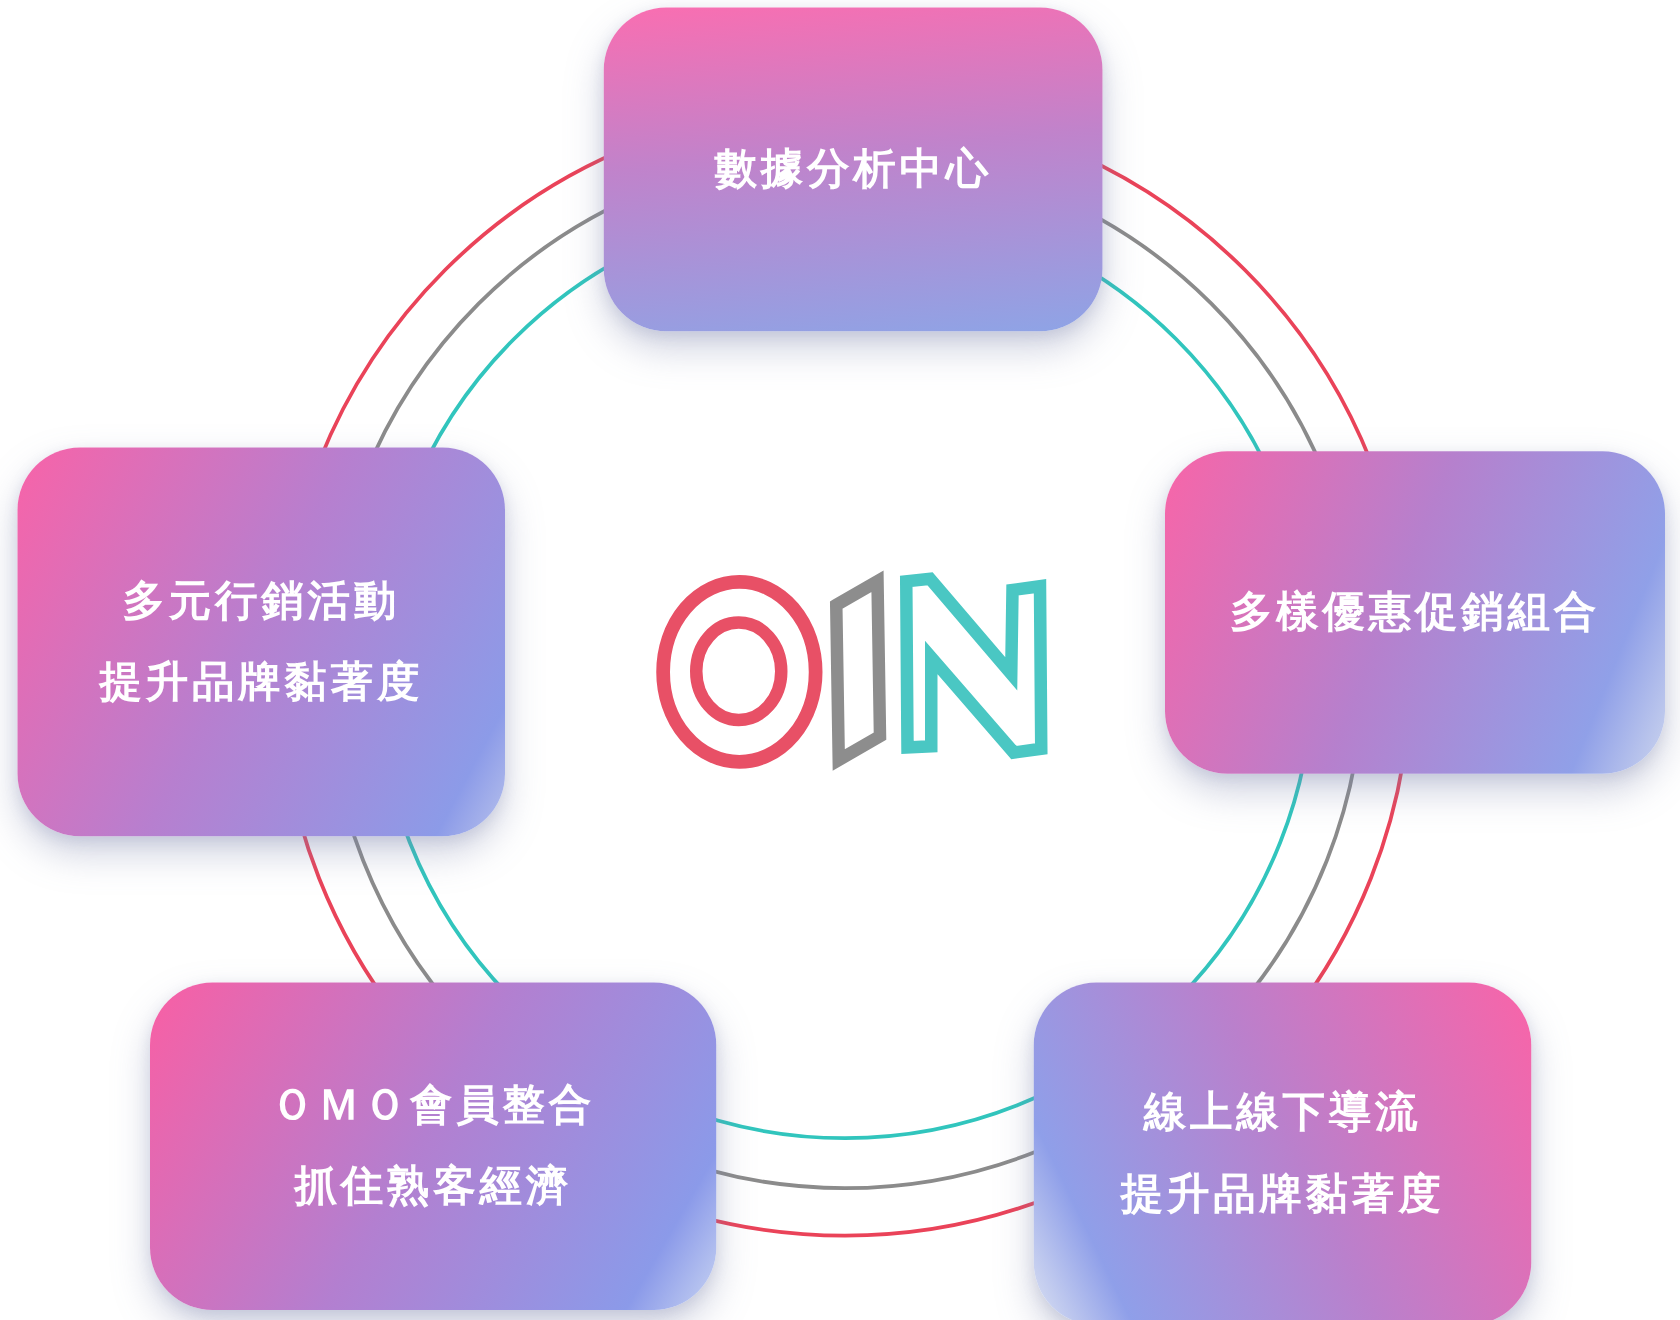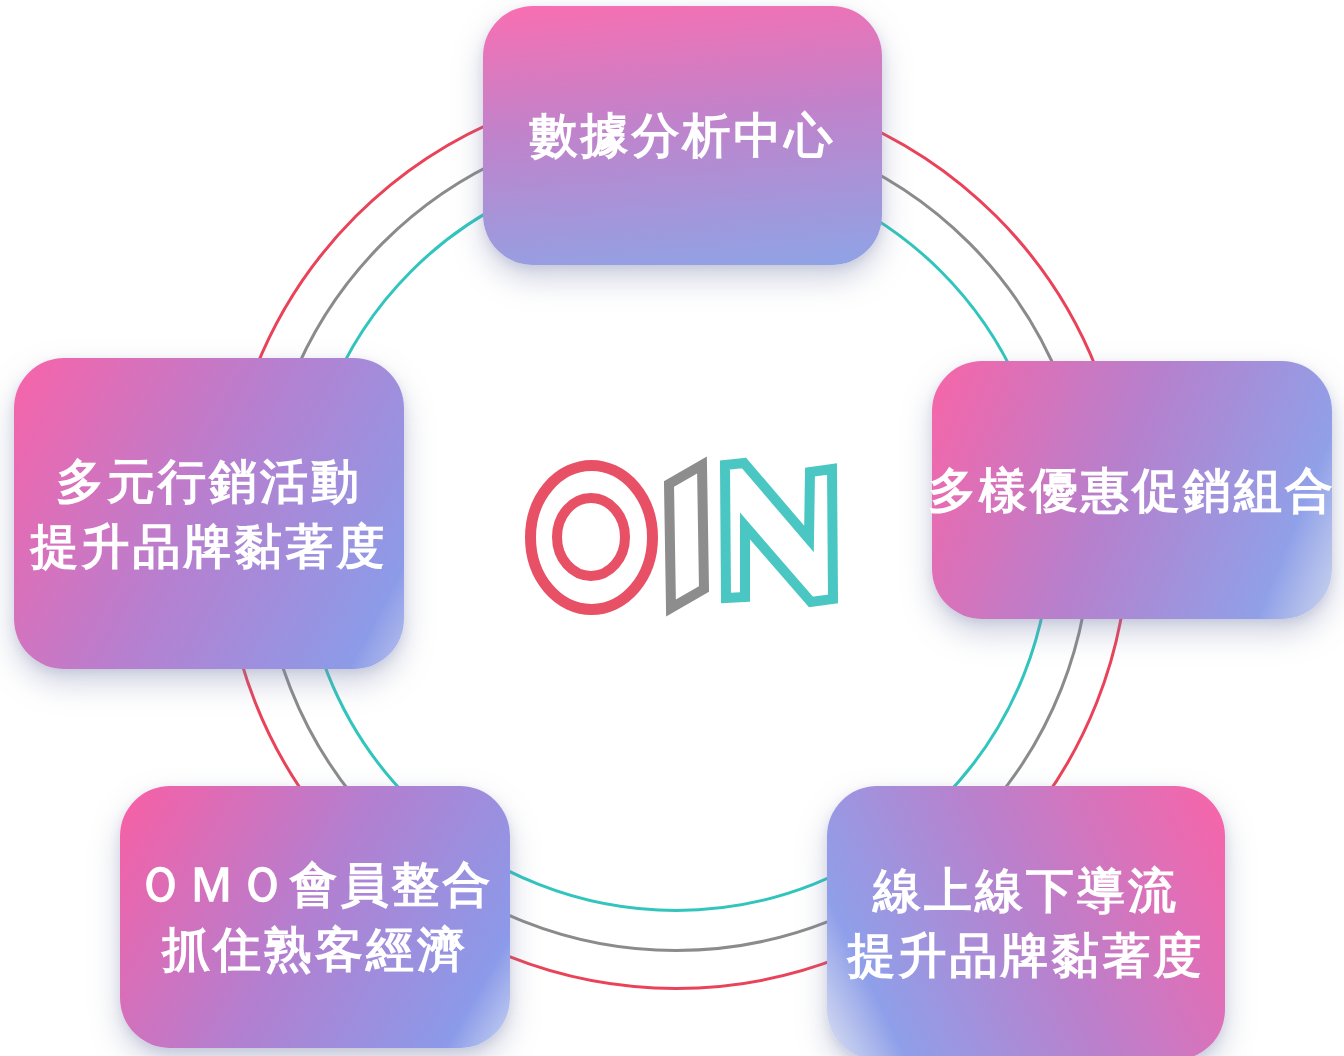--- a/index.html
+++ b/index.html
@@ -41,41 +41,41 @@
     position: absolute;
     border-radius: 50px;
     display: flex;
     flex-direction: column;
     align-items: center;
     justify-content: center;
     box-shadow: 0 14px 30px rgba(120, 130, 170, 0.35), 0 4px 10px rgba(120, 130, 170, 0.18);
   }
   .card-line {
     color: #ffffff;
-    font-size: 48px;
+    font-size: 34px;
     font-weight: 700;
     letter-spacing: 3px;
     line-height: 65px;
     white-space: nowrap;
     text-align: left;
   }
   .card-top {
     left: 483px; top: 6px; width: 399px; height: 259px;
     background: linear-gradient(175deg, #f76fb2 2%, #c083cb 45%, #8ea4e6 100%);
   }
   .card-left {
     left: 14px; top: 358px; width: 390px; height: 311px;
     background: linear-gradient(118deg, #f863a8 0%, #b77fcf 48%, #8c9be8 90%, #b8c2ec 100%);
   }
   .card-right {
     left: 932px; top: 361px; width: 400px; height: 258px;
     background: linear-gradient(112deg, #f865a8 0%, #b680cd 46%, #90a0e8 85%, #ccd5ee 100%);
   }
   .card-bottom-left {
-    left: 120px; top: 786px; width: 390px; height: 262px;
+    left: 120px; top: 786px; width: 453px; height: 262px;
     background: linear-gradient(120deg, #f95fa4 0%, #b37fd0 48%, #8b9ae9 88%, #c8d4f2 100%);
   }
   .card-bottom-right {
     left: 827px; top: 786px; width: 398px; height: 274px;
     background: linear-gradient(244deg, #f964a8 0%, #ba80cc 48%, #8f9fe9 85%, #dde3f2 100%);
   }
 </style>
 </head>
 <body>
 

